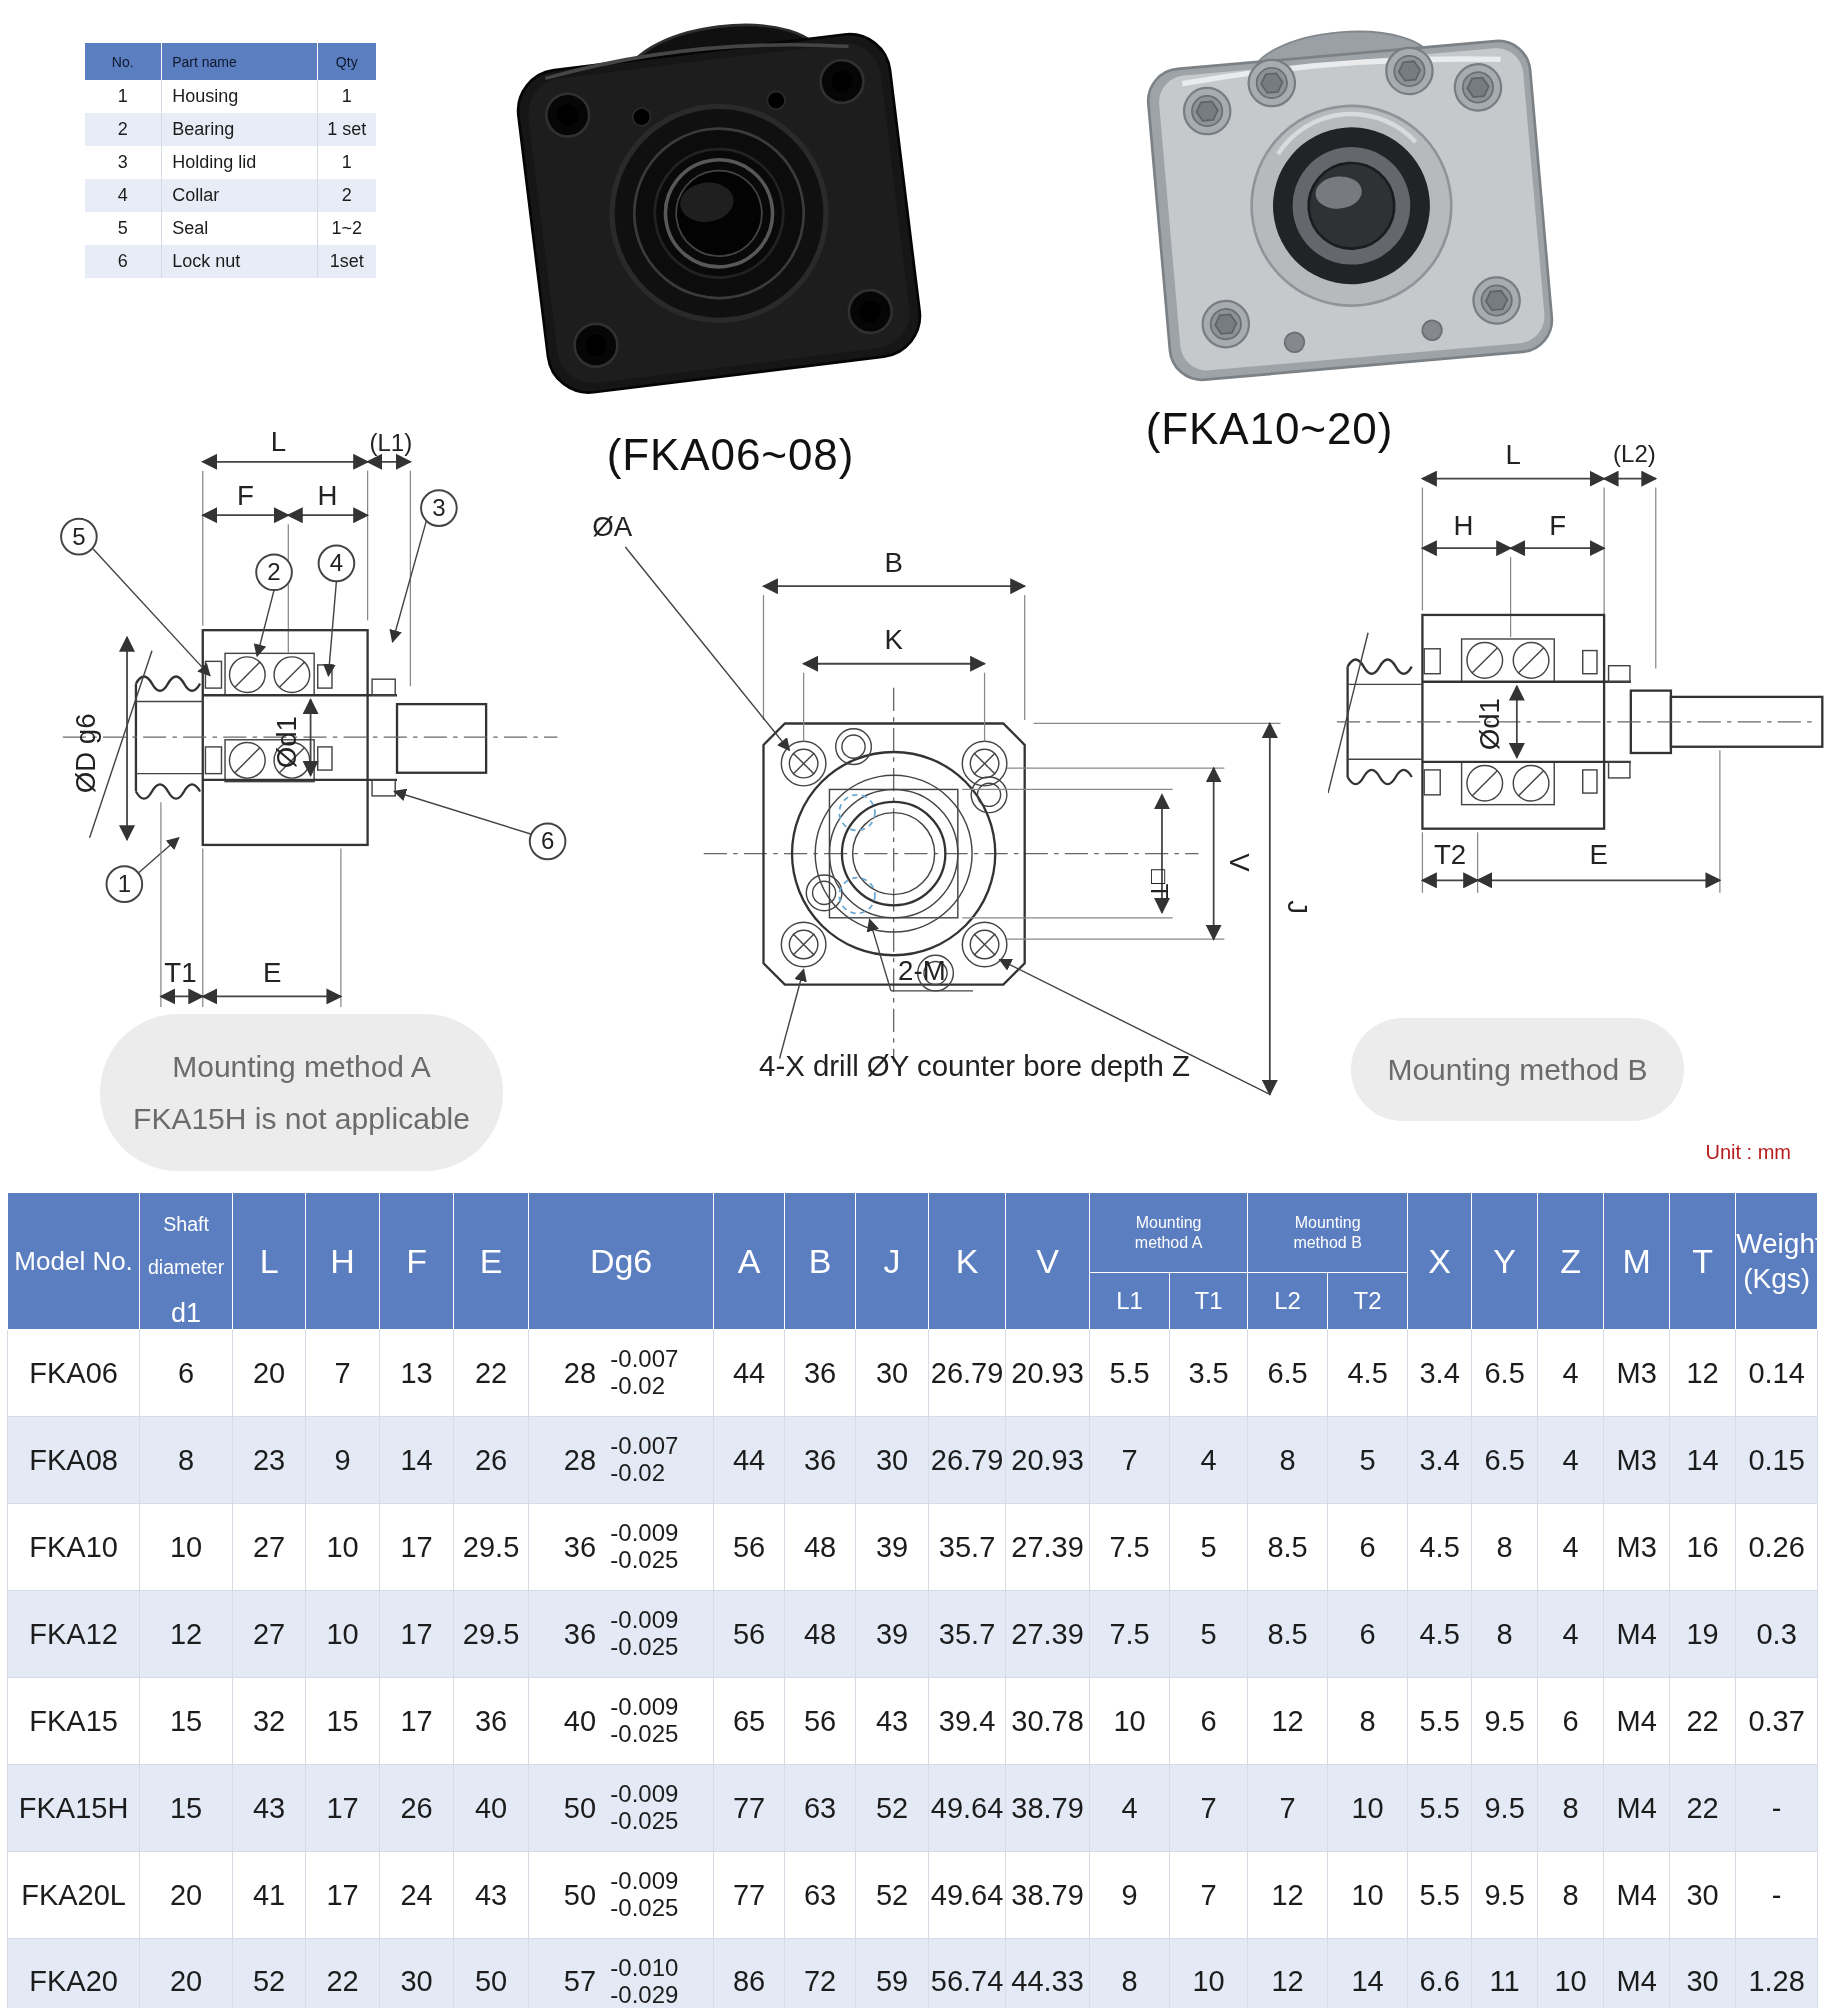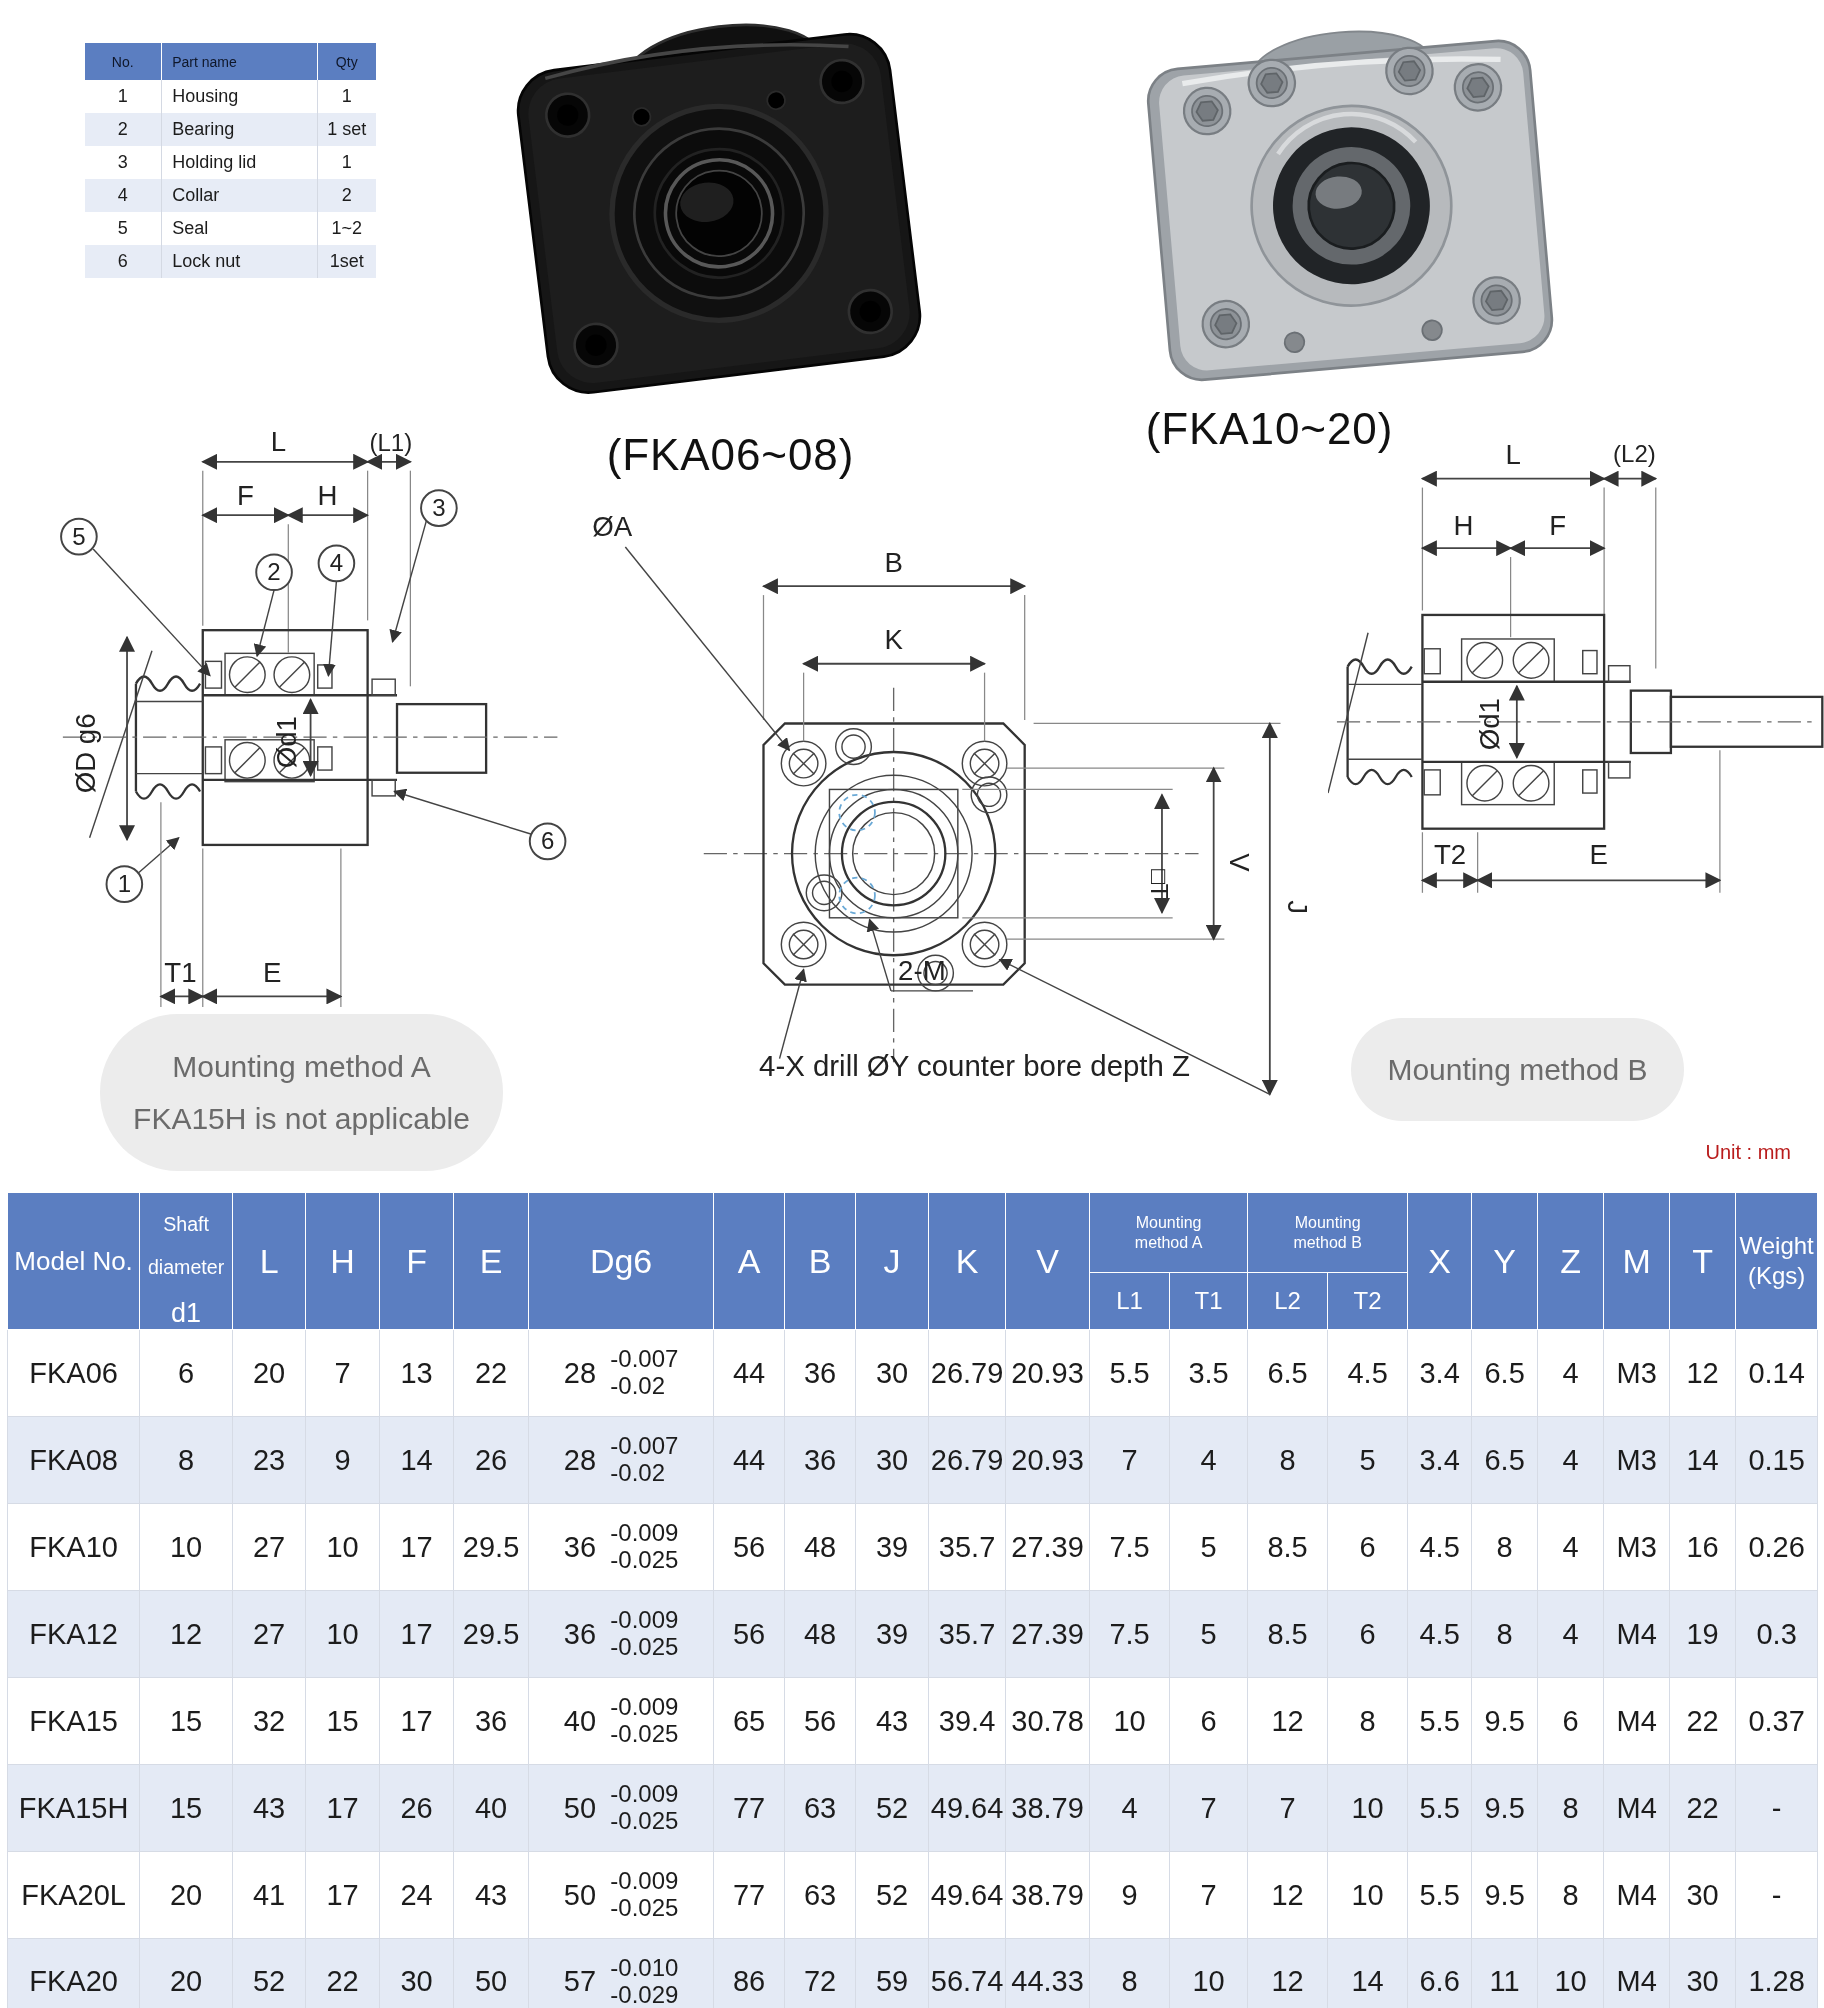--- a/index.html
+++ b/index.html
@@ -70,21 +70,21 @@
   }
   table.spec thead tr:first-child{height:68px;}
   table.spec thead tr:last-child{height:48px;}
   th.hbig{font-size:34px;}
   th.hmodel{font-size:26px;margin-left:37px;}
   th.hshaft div{line-height:1.15;margin-top:20px;}
   th.hshaft .s1,.hshaft .s2{font-size:19.6px;}
   th.hshaft .s3{font-size:27px;}
   th.hgroup{font-size:16px;line-height:1.2;}
   th.hsub{font-size:24px;}
-  th.hweight{font-size:24px;line-height:1.25;}
+  th.hweight{font-size:28px;line-height:1.25;}
   table.spec td{
     text-align:center;font-size:29px;height:87px;padding:0;
     border:0.9px solid #d6dbe5;
   }
   table.spec tbody tr:nth-child(even){background:var(--tint);}
   td.modelcell{text-align:left;padding-left:16px;font-size:28.5px;}
   .dg6wrap{display:flex;align-items:center;justify-content:center;gap:14.3px;}
   .tol{display:flex;flex-direction:column;align-items:flex-start;font-size:24px;line-height:1.12;text-align:center;}
 </style>
 </head>

